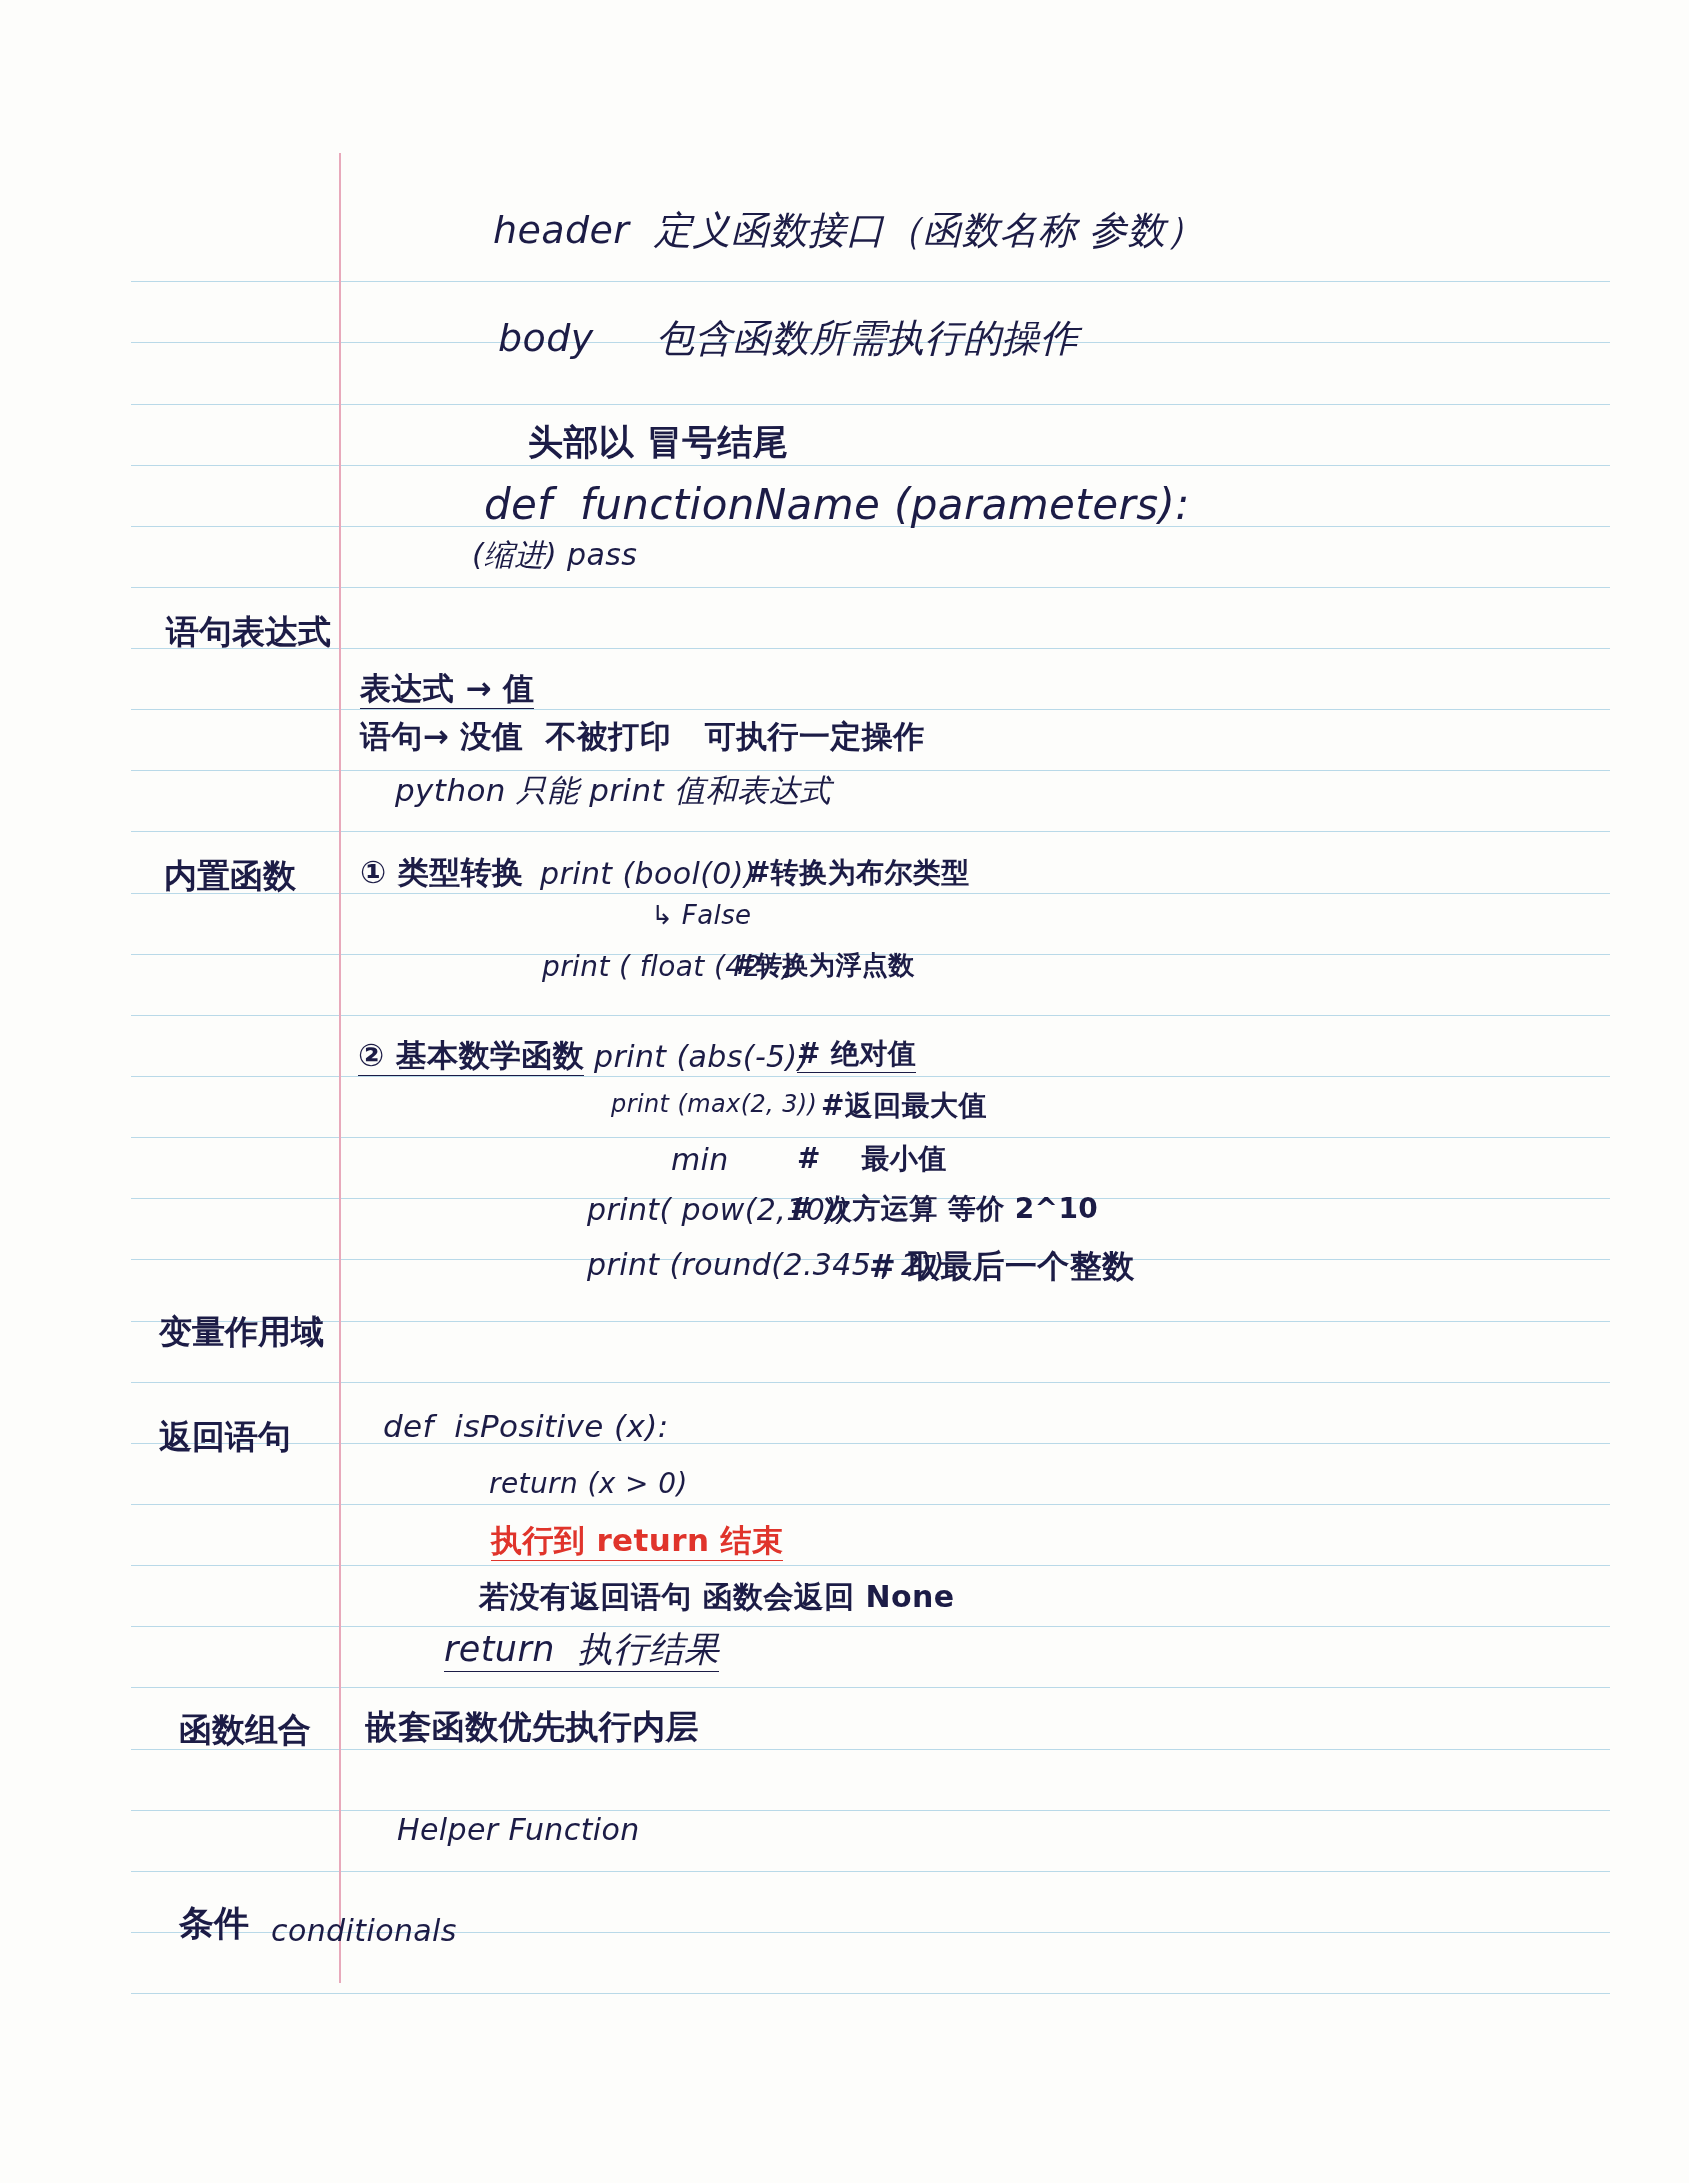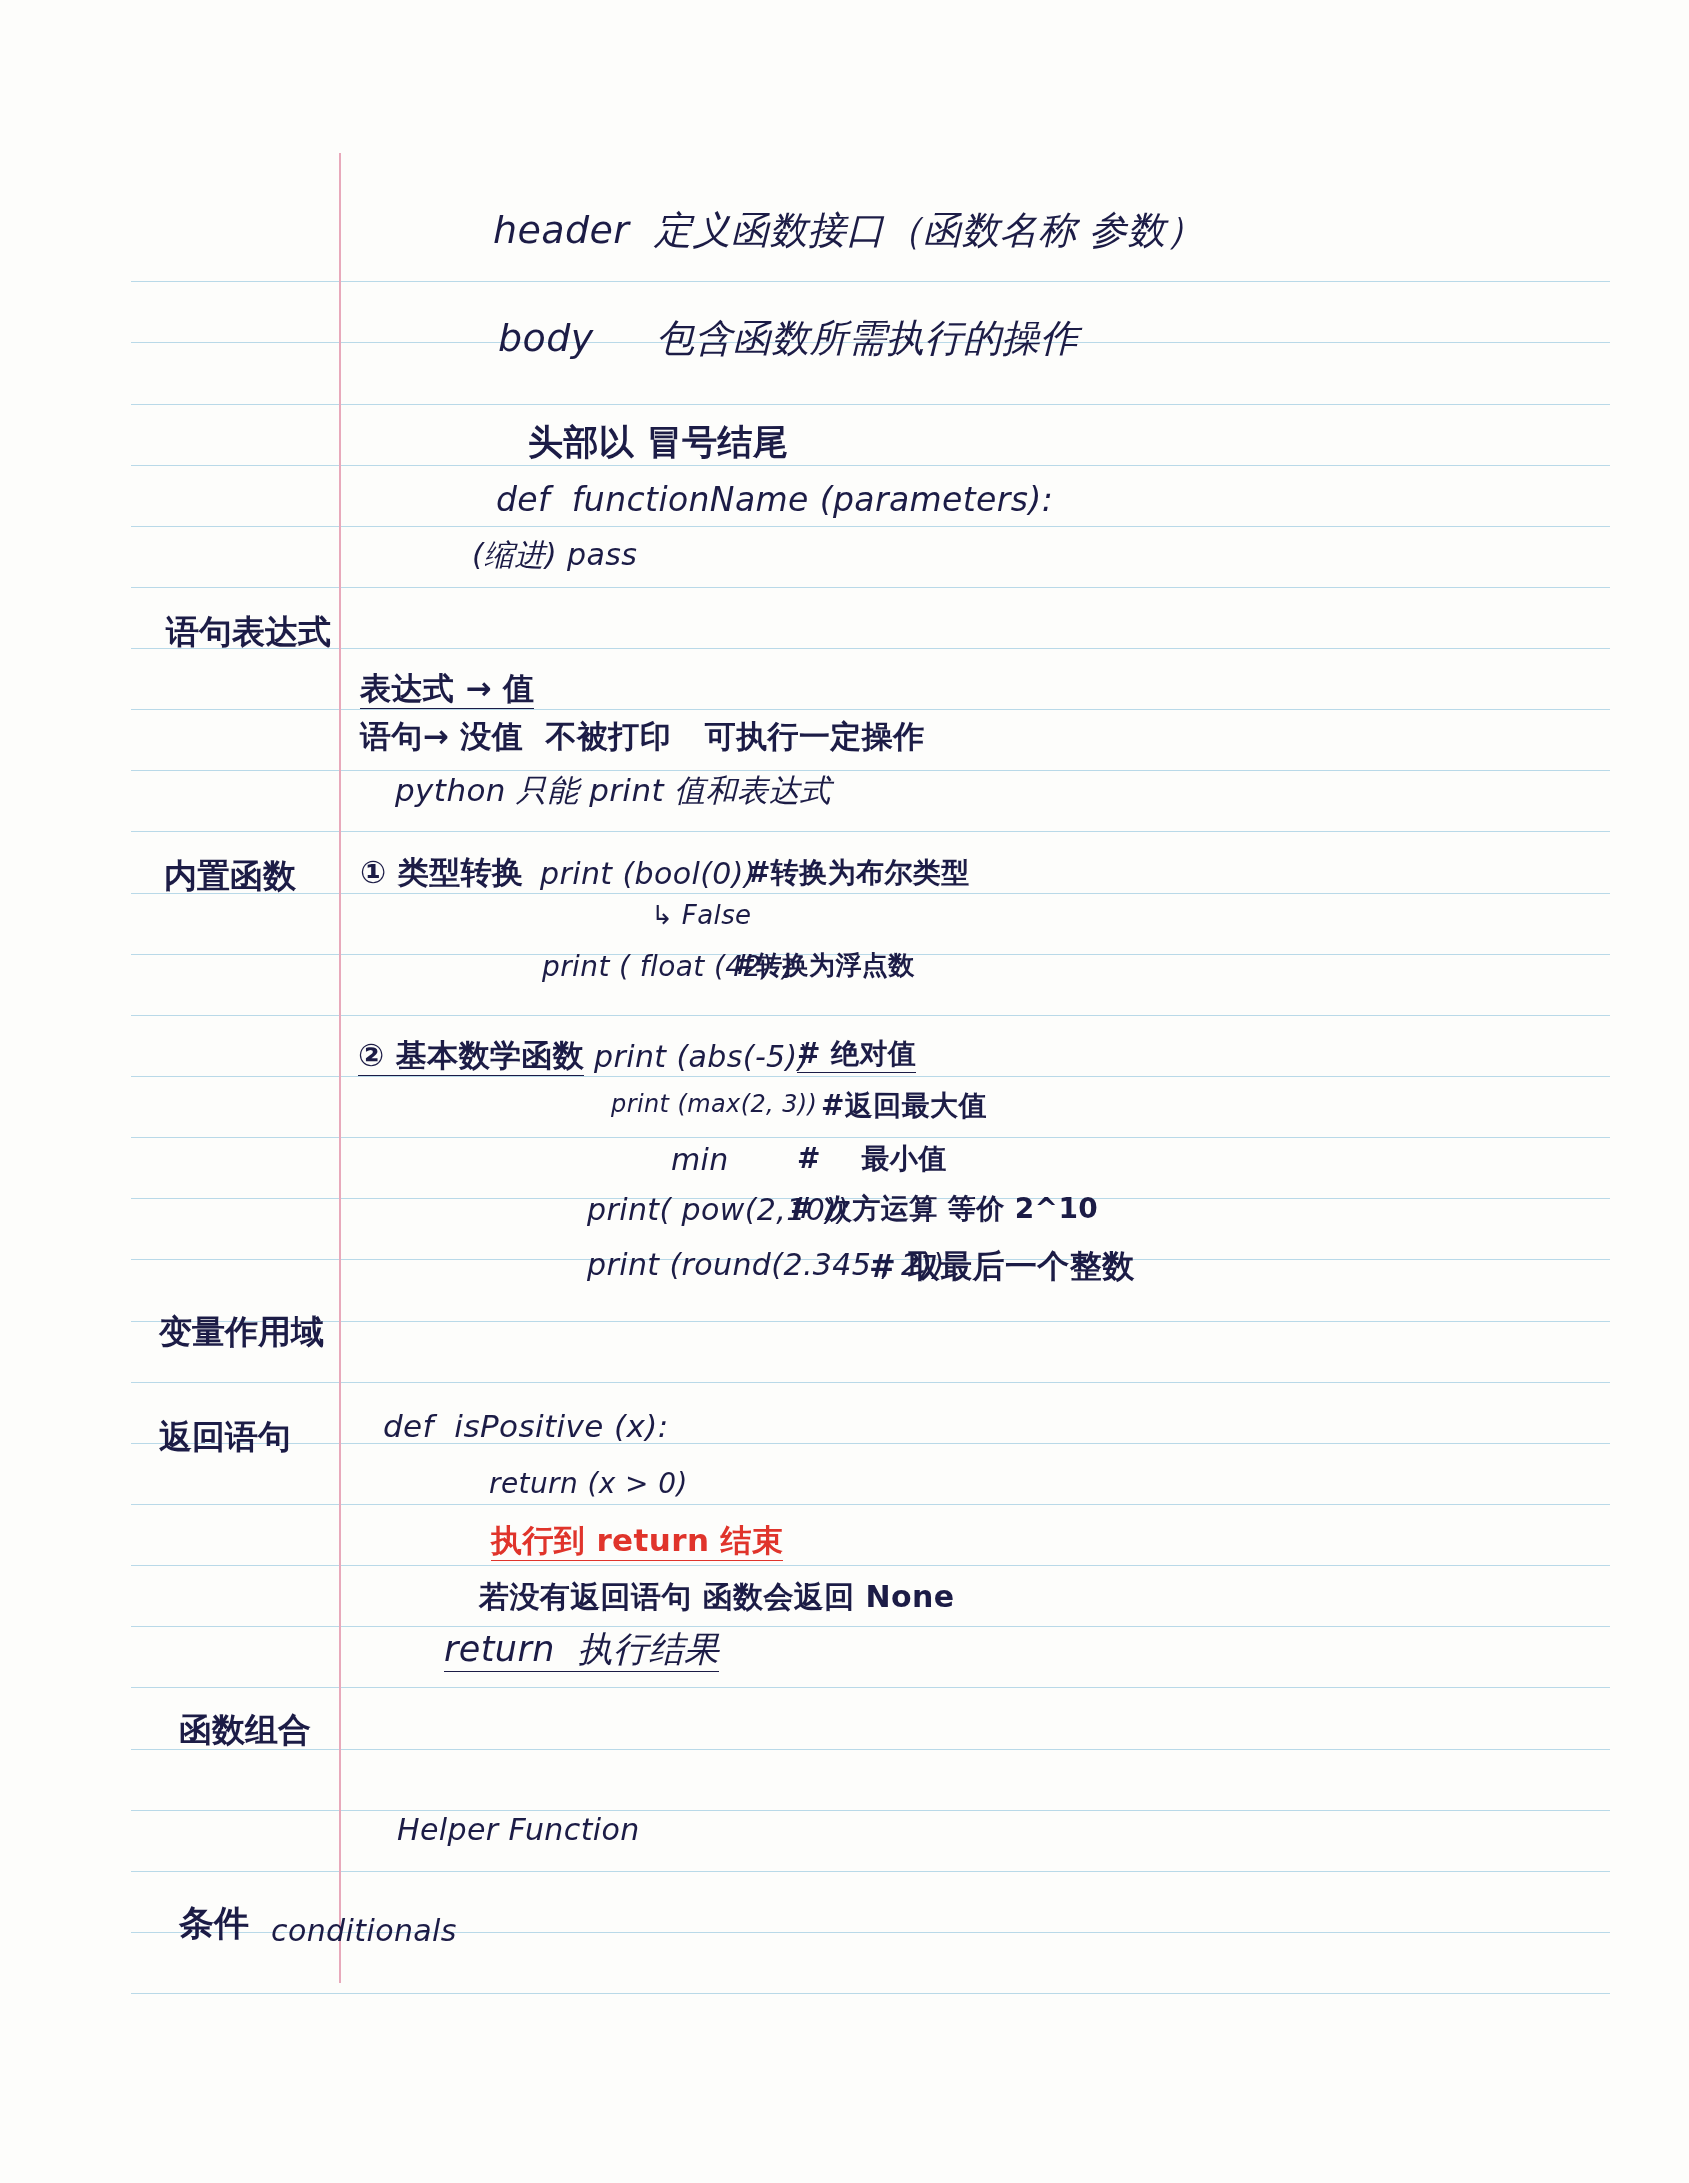--- a/index.html
+++ b/index.html
@@ -102,21 +102,21 @@
   <div class="rule-line" style="top:1993px"></div>
 
   <div class="margin-line" style="left:339px"></div>
 
   <div class="note hand" style="left:498px; top:313px; font-size:38px;">body     包含函数所需执行的操作</div>
 
   <div class="note hand" style="left:493px; top:205px; font-size:38px;">header  定义函数接口（函数名称 参数）</div>
 
   <div class="note cn" style="left:528px; top:419px; font-size:35px;">头部以 冒号结尾</div>
 
-  <div class="note hand" style="left:496px; top:480px; font-size:33px;">def  functionName (parameters):</div>
+  <div class="note hand" style="left:484px; top:480px; font-size:42px;">def  functionName (parameters):</div>
 
   <div class="note hand" style="left:472px; top:535px; font-size:30px;">(缩进) pass</div>
 
   <div class="label-col cn" style="left:166px; top:610px; font-size:33px;">语句表达式</div>
 
   <div class="note cn" style="left:360px; top:668px; font-size:31px;"><span class="underline">表达式 → 值</span></div>
 
   <div class="note cn" style="left:360px; top:716px; font-size:31px;">语句→ 没值  不被打印   可执行一定操作</div>
 
   <div class="note hand" style="left:395px; top:770px; font-size:31px;">python 只能 print 值和表达式</div>
@@ -155,20 +155,21 @@
   <div class="note hand" style="left:383px; top:1408px; font-size:31px;">def  isPositive (x):</div>
   <div class="note hand" style="left:489px; top:1467px; font-size:28px;">return (x &gt; 0)</div>
 
   <div class="note cn red" style="left:491px; top:1520px; font-size:31px;"><span class="underline-red">执行到 return 结束</span></div>
 
   <div class="note cn" style="left:479px; top:1577px; font-size:30px;">若没有返回语句 函数会返回 None</div>
 
   <div class="note hand" style="left:444px; top:1626px; font-size:35px;"><span class="underline">return  执行结果</span></div>
 
   <div class="label-col cn" style="left:179px; top:1708px; font-size:33px;">函数组合</div>
+  <div class="note cn" style="left:365px; top:1705px; font-size:33px;">嵌套函数优先执行内层</div>
 
   <div class="note hand" style="left:397px; top:1812px; font-size:30px;">Helper Function</div>
 
   <div class="label-col cn" style="left:179px; top:1900px; font-size:35px;">条件</div>
   <div class="note hand" style="left:271px; top:1913px; font-size:30px;">conditionals</div>
 
 </div>
 
 
 </body></html>

